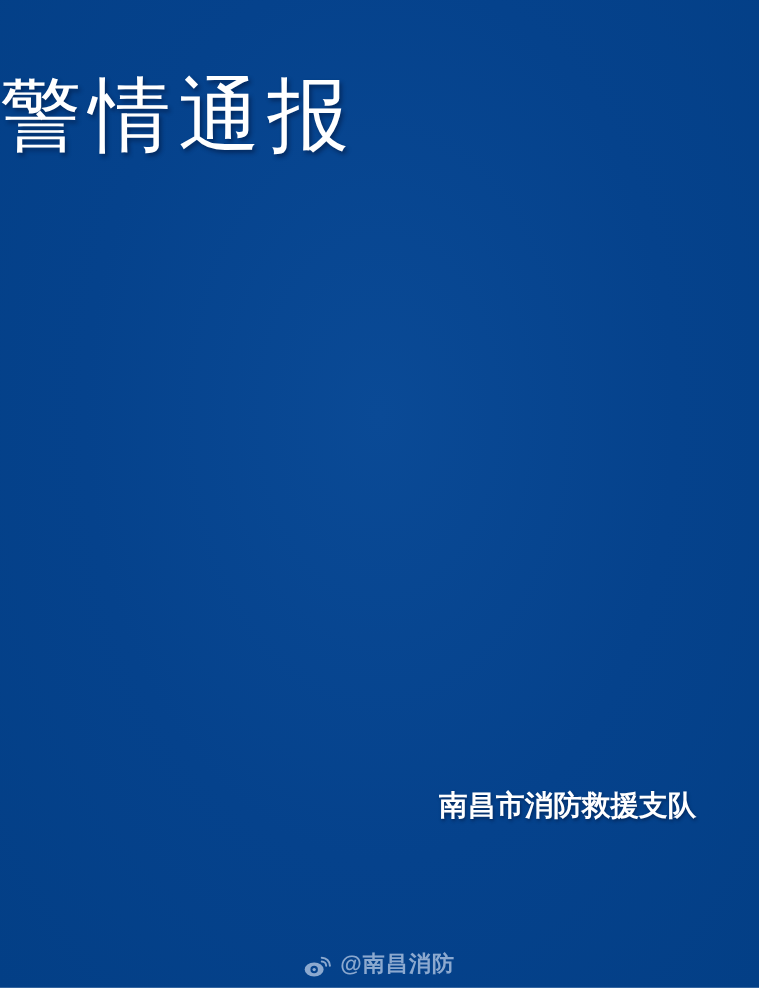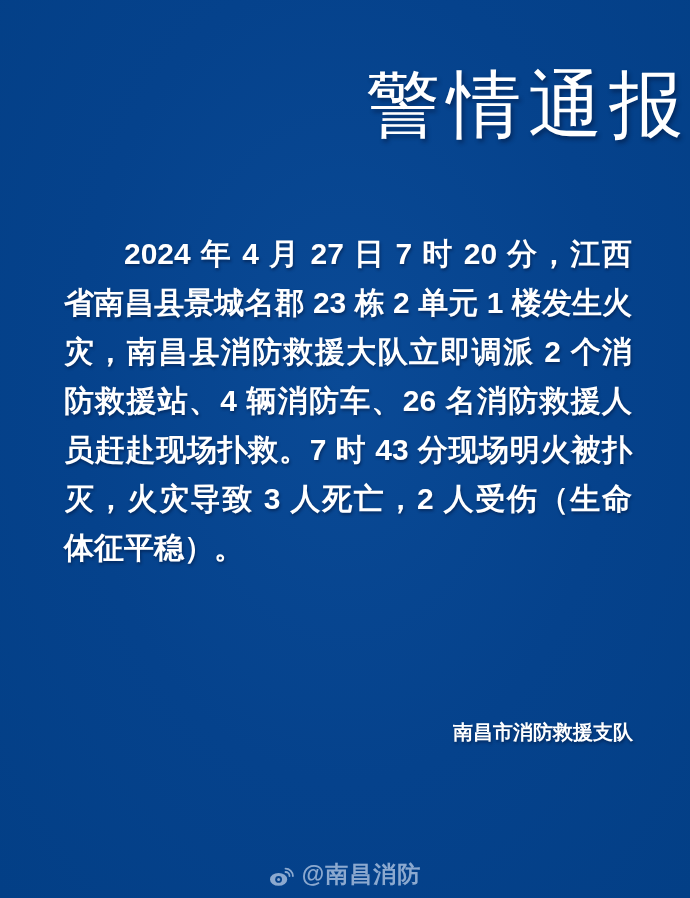--- a/index.html
+++ b/index.html
@@ -10,21 +10,21 @@
     background: radial-gradient(ellipse at 50% 42%, #0a4a96 0%, #05428c 55%, #033f86 100%);
     overflow: hidden;
     font-family: "Liberation Sans", sans-serif;
   }
   .title {
     position: absolute;
     top: 56px;
     left: 0;
     right: 0;
     margin: 0;
-    text-align: right;
+    text-align: left;
     font-family: "DejaVu Serif", "Liberation Serif", serif;
     font-weight: 400;
     font-size: 74px;
     letter-spacing: 7px;
     color: #ffffff;
     text-shadow: 2px 3px 4px rgba(0, 10, 40, 0.45);
   }
   .body-text {
     position: absolute;
     top: 229px;
@@ -40,55 +40,54 @@
   .body-text p {
     margin: 0;
     text-indent: 2em;
   }
   .signature {
     position: absolute;
     top: 714px;
     right: 57px;
     text-align: right;
     color: #ffffff;
-    font-size: 20px;
+    font-size: 26px;
     line-height: 36px;
     font-weight: 600;
     text-shadow: 1px 2px 3px rgba(0, 10, 40, 0.45);
   }
   .watermark {
     position: absolute;
     bottom: 8px;
     left: 0;
     right: 0;
     display: flex;
     align-items: center;
     justify-content: center;
     gap: 7px;
     color: rgba(224, 234, 250, 0.62);
-    font-size: 23px;
+    font-size: 20px;
     font-weight: 600;
     letter-spacing: 1px;
   }
   .watermark .wicon {
     display: inline-flex;
     width: 26px;
     height: 24px;
   }
   .watermark svg { width: 100%; height: 100%; }
 </style>
 </head>
 <body>
 
 <div class="page">
 
   <h1 class="title">警情通报</h1>
 
   <div class="body-text">
-    <p>2024 年 4 月 27 日 7 时 20 分，江西省南昌县景城名郡 23 栋 2 单元 1 楼发生火灾，南昌县消防救援大队立即调派 2 个消防救援站、4 辆消防车、26 名消防救援人员赶赴现场扑救。7 时 43 分现场明火被扑灭，火灾导致 3 人死亡，2 人受伤（生命体征平稳）。</p>
   </div>
 
   <div class="signature">
     <div>南昌市消防救援支队</div>
   </div>
 
   <div class="watermark">
     <span class="wicon">
       <svg viewBox="0 0 26 24" xmlns="http://www.w3.org/2000/svg">
         <ellipse cx="9.6" cy="16.4" rx="8.6" ry="6.4" fill="rgba(224,234,250,0.62)"></ellipse>

